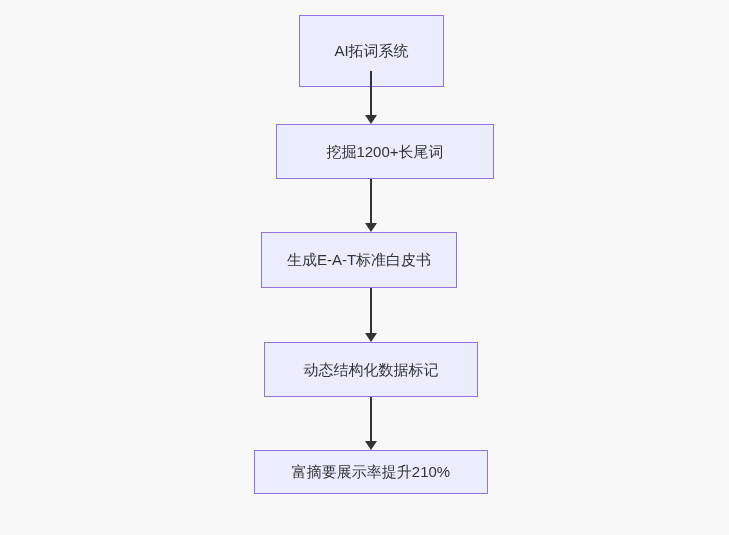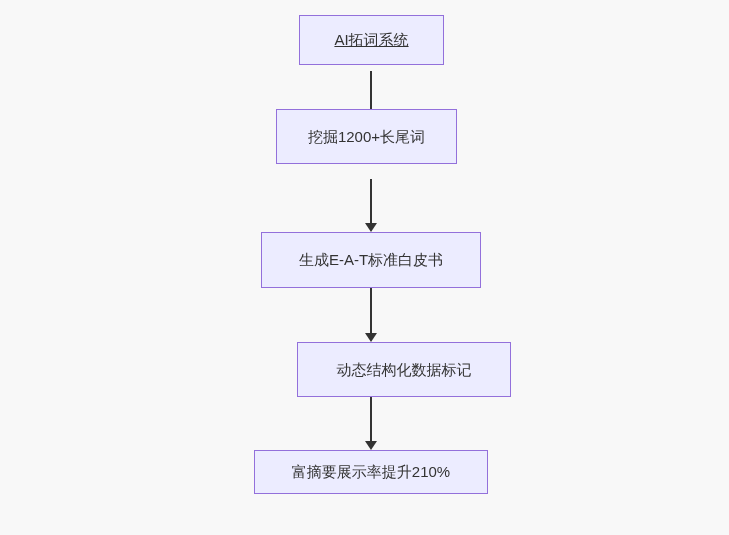--- a/index.html
+++ b/index.html
@@ -26,24 +26,24 @@
     border: 1px solid var(--node-border, #9370db);
     color: var(--text-color, #333333);
     font-size: 15px;
     display: flex;
     align-items: center;
     justify-content: center;
     text-align: center;
     line-height: 1.2;
     white-space: nowrap;
   }
-  .n1 { left: 299px; top: 15px;  width: 145px; height: 50px; text-decoration: underline; }
-  .n2 { left: 276px; top: 109px; width: 181px; height: 55px; }
-  .n3 { left: 261px; top: 232px; width: 220px; height: 56px; }
-  .n4 { left: 264px; top: 342px; width: 214px; height: 55px; margin-left: 33px; }
+  .n1 { left: 299px; top: 15px;  width: 145px; height: 72px; }
+  .n2 { left: 276px; top: 124px; width: 218px; height: 55px; }
+  .n3 { left: 261px; top: 232px; width: 196px; height: 56px; }
+  .n4 { left: 264px; top: 342px; width: 214px; height: 55px; }
   .n5 { left: 254px; top: 450px; width: 234px; height: 44px; }
 
   .edge {
     position: absolute;
     left: 361px;           
     width: 20px;
   }
   .a1 { top: 71px;  height: 53px; }
   .a2 { top: 179px; height: 53px; }
   .a3 { top: 288px; height: 54px; }

